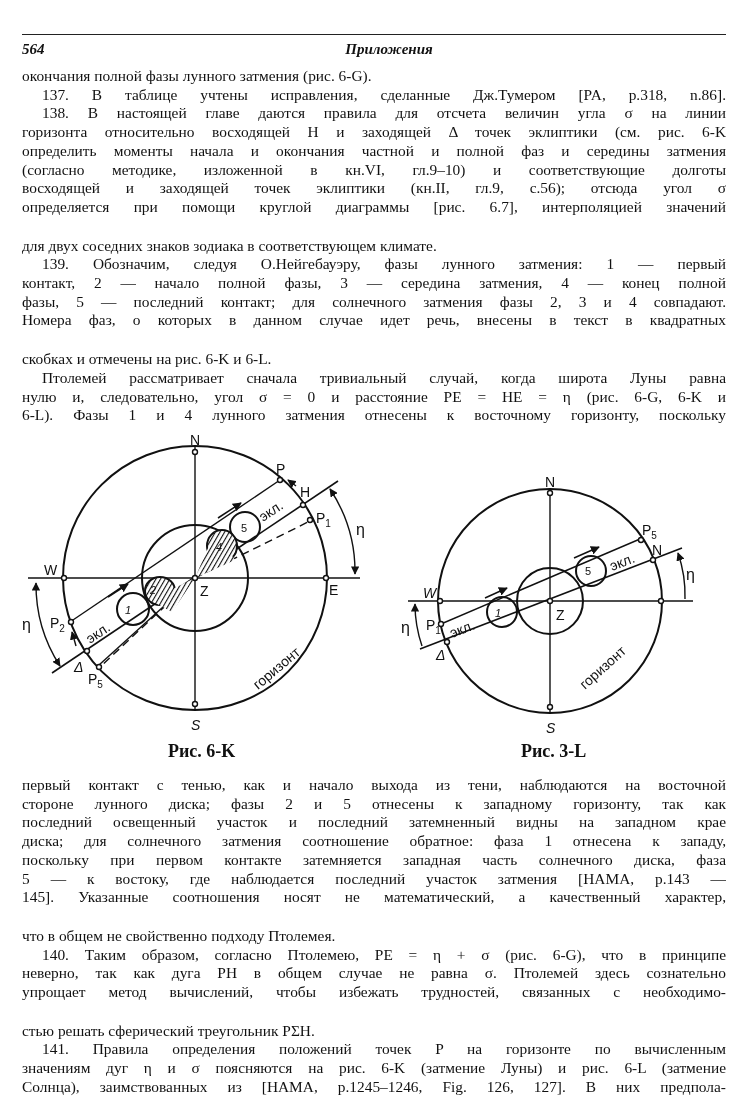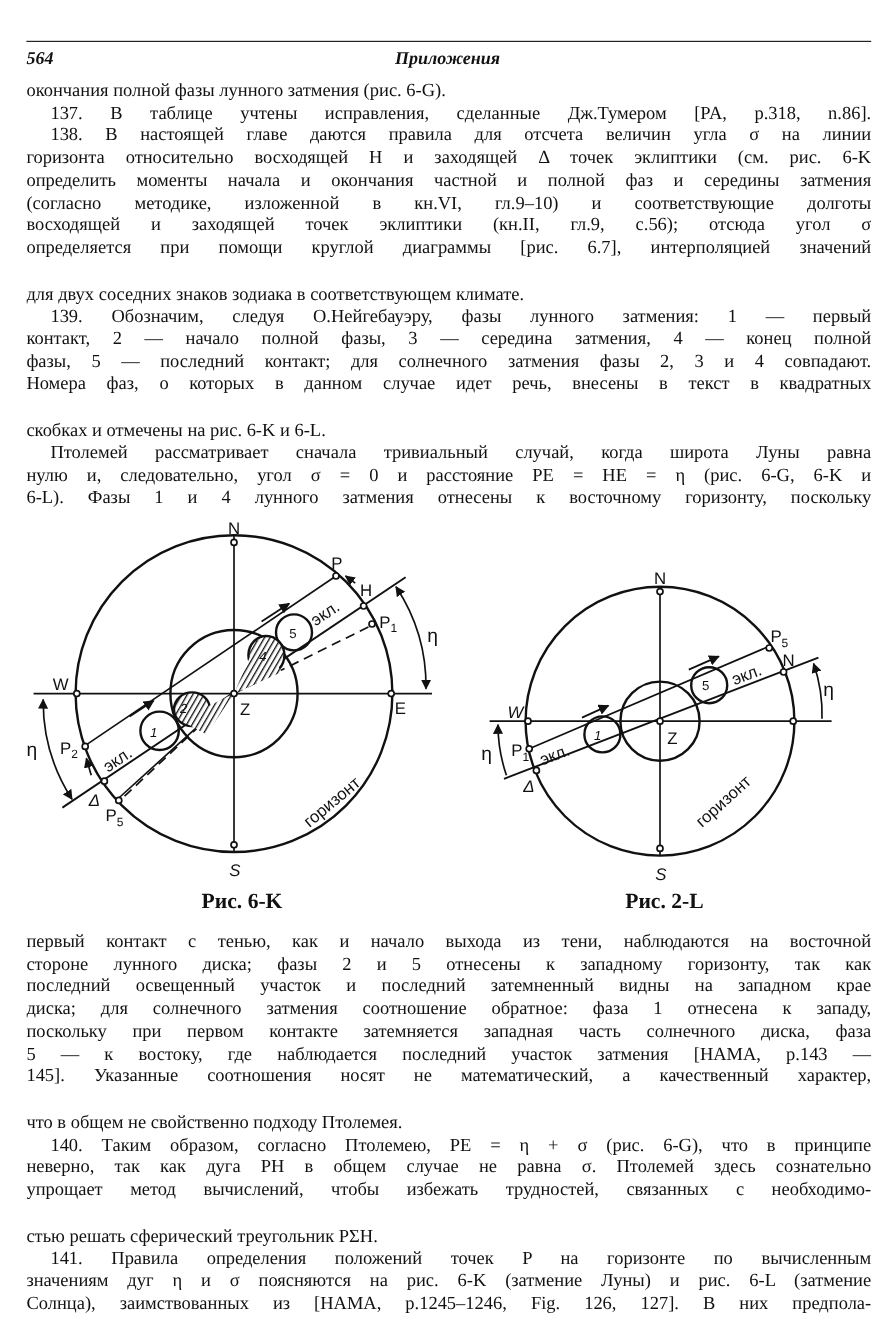--- a/index.html
+++ b/index.html
@@ -1,20 +1,20 @@
 <!DOCTYPE html>
 <html><head>
   <meta charset="utf-8">
   <style>
     html, body { margin: 0; padding: 0; background: #ffffff; }
     body { width: 742px; height: 1100px; position: relative; overflow: hidden;
            font-family: "Liberation Serif", "DejaVu Serif", serif; color: #111; }
     .header { position: absolute; top: 2px; left: 22px; width: 702px; height: 22px; margin-top: 39px; }
     .page-num { position: absolute; left: 0; top: 0; font-style: italic; font-weight: bold; font-size: 15px; }
-    .running-title { position: absolute; left: 0; width: 100%; top: 0; text-align: center; font-style: italic; font-weight: bold; font-size: 15px; }
+    .running-title { position: absolute; left: 16px; width: 100%; top: 0; text-align: center; font-style: italic; font-weight: bold; font-size: 15px; }
     .rule { position: absolute; top: 34px; left: 22px; width: 704px; height: 0; border-top: 1.5px solid #222; }
     .block { position: absolute; left: 22px; width: 704px; font-size: 15.4px; line-height: 18.7px; text-align: justify; }
     .line { display: block; text-align: justify; text-align-last: justify; white-space: nowrap; overflow: hidden; }
     .line.end { text-align-last: left; margin-top: 20px; }
     .line.ind { padding-left: 20px; }
     .figs { position: absolute; left: 0; top: 420px; width: 742px; height: 340px; }
     .caption { position: absolute; font-size: 18px; font-weight: bold; }
     svg text { font-family: "Liberation Sans", "DejaVu Sans", sans-serif; }
   </style>
 </head>
@@ -161,21 +161,21 @@
       <text x="686" y="580" font-size="16">η</text>
       <text x="401" y="633" font-size="16">η</text>
       <text x="612" y="571" transform="rotate(-21 612 571)">экл.</text>
       <text x="452" y="638" transform="rotate(-21 452 638)">экл.</text>
       <text x="585" y="690" transform="rotate(-42 585 690)">горизонт</text>
       <text x="495" y="617" font-size="11" font-style="italic">1</text>
       <text x="585" y="575" font-size="11">5</text>
     </g>
   </svg>
   <div class="caption" style="left:168px; top:321px;">Рис. 6-K</div>
-  <div class="caption" style="left:521px; top:321px;">Рис. 2-L</div>
+  <div class="caption" style="left:521px; top:321px;">Рис. 3-L</div>
 </div>
 
 <div class="block" id="bottom-block" style="top:776px;">
     <span class="line">первый контакт с тенью, как и начало выхода из тени, наблюдаются на восточной</span>
     <span class="line">стороне лунного диска; фазы 2 и 5 отнесены к западному горизонту, так как</span>
     <span class="line">последний освещенный участок и последний затемненный видны на западном крае</span>
     <span class="line">диска; для солнечного затмения соотношение обратное: фаза 1 отнесена к западу,</span>
     <span class="line">поскольку при первом контакте затемняется западная часть солнечного диска, фаза</span>
     <span class="line">5 — к востоку, где наблюдается последний участок затмения [HAMA, p.143 —</span>
     <span class="line">145]. Указанные соотношения носят не математический, а качественный характер,</span>

